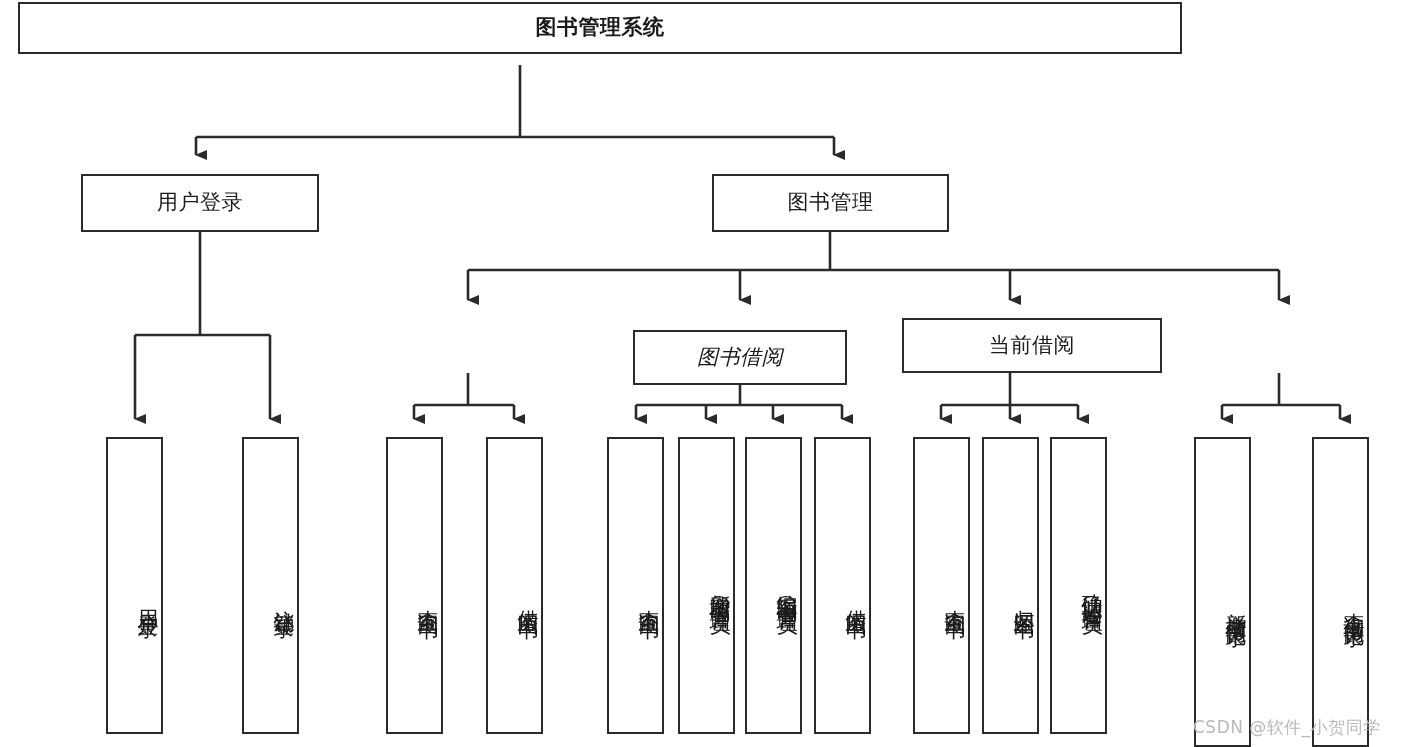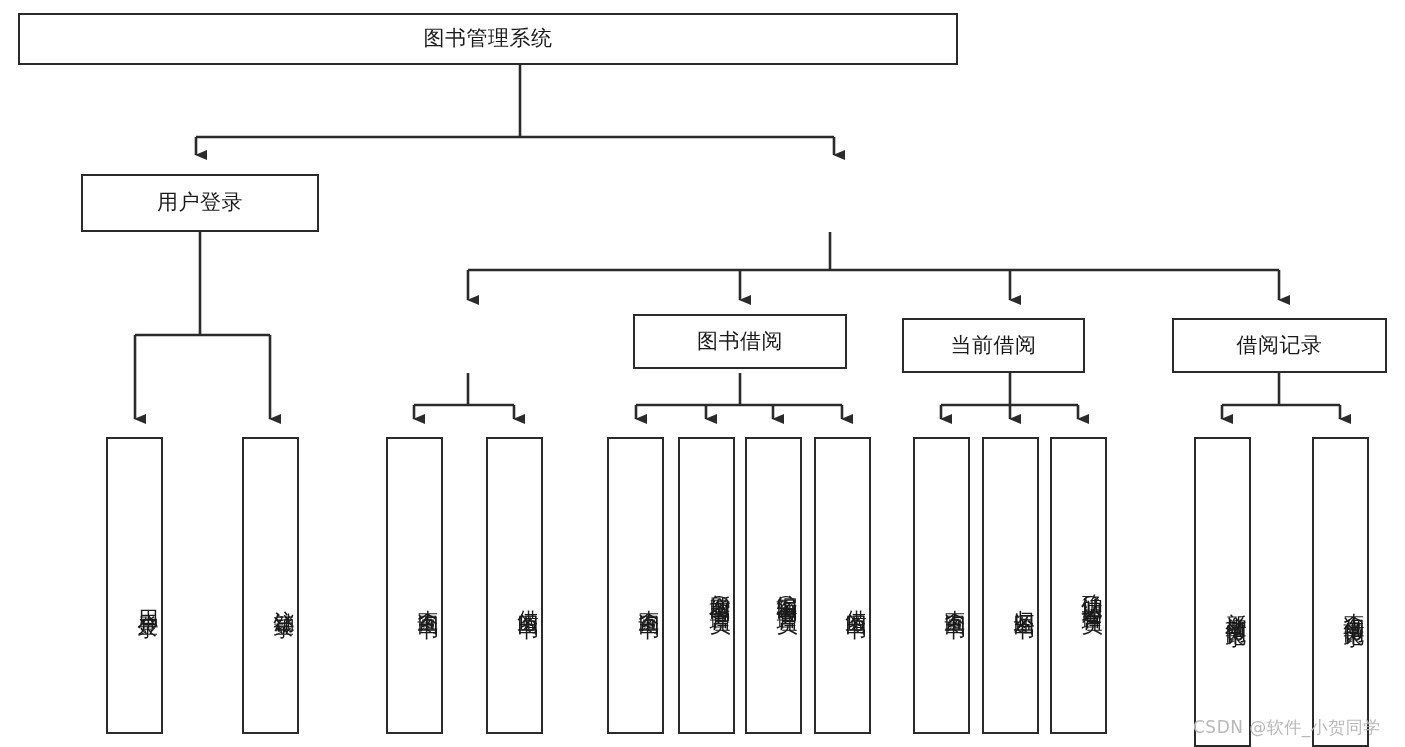--- a/index.html
+++ b/index.html
@@ -110,36 +110,36 @@
       <path d="M 1010 405 L 1010 419" marker-end="url(#arrow)"></path>
       <path d="M 1078 405 L 1078 419" marker-end="url(#arrow)"></path>
 
       <path d="M 1279 373 L 1279 405"></path>
       <path d="M 1222 405 L 1340 405"></path>
       <path d="M 1222 405 L 1222 419" marker-end="url(#arrow)"></path>
       <path d="M 1340 405 L 1340 419" marker-end="url(#arrow)"></path>
     </g>
   </svg>
 
-  <div class="node h" style="left:18px; top:13px; width:940px; height:52px;">
+  <div class="node h" style="left:18px; top:2px; width:1164px; height:52px;font-weight:bold;">
     <span>图书管理系统</span>
   </div>
 
   <div class="node h" style="left:81px; top:174px; width:238px; height:58px;">
     <span>用户登录</span>
   </div>
+  <div class="node h" style="left:712px; top:174px; width:237px; height:58px;">
+    <span>图书管理</span>
+  </div>
 
-  <div class="node h" style="left:633px; top:314px; width:214px; height:55px;">
+  <div class="node h" style="left:633px; top:330px; width:214px; height:55px;font-style:italic;">
     <span>图书借阅</span>
   </div>
-  <div class="node h" style="left:902px; top:318px; width:183px; height:55px;">
+  <div class="node h" style="left:902px; top:318px; width:260px; height:55px;">
     <span>当前借阅</span>
-  </div>
-  <div class="node h" style="left:1172px; top:318px; width:215px; height:55px;">
-    <span>借阅记录</span>
   </div>
 
   <div class="node v" style="left:106px; top:437px; width:57px; height:297px;">
     <span>用户登录</span>
   </div>
   <div class="node v" style="left:242px; top:437px; width:57px; height:297px;">
     <span>注销登录</span>
   </div>
 
   <div class="node v" style="left:386px; top:437px; width:57px; height:297px;">

